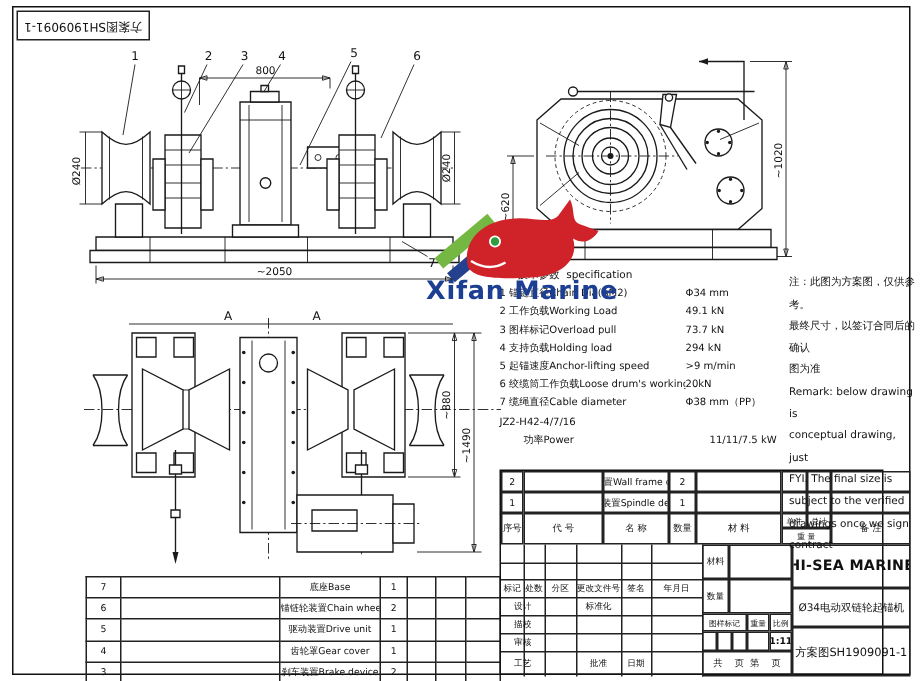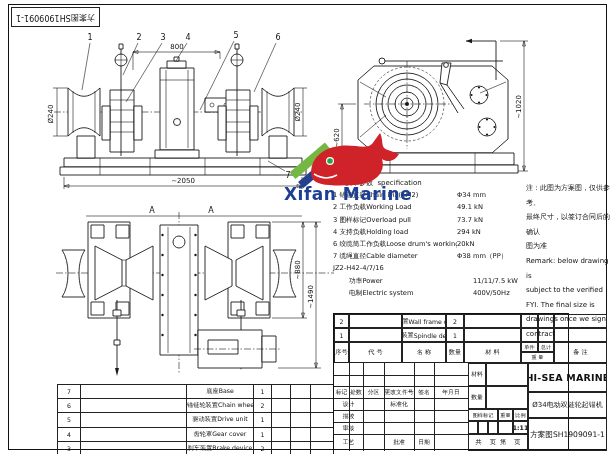--- a/index.html
+++ b/index.html
@@ -33,21 +33,21 @@
   #remark .cnl{font-weight:normal;}
   
   #logotext{left:284px;top:184px;font-size:17px;font-weight:800;color:#1c3f94;letter-spacing:0.5px;z-index:6;}
   #whale{z-index:6;}
   #spec,#remark{z-index:2;}
   
   table.bom{position:absolute;border-collapse:collapse;table-layout:fixed;}
   table.bom td{border:1px solid #222;font-size:6.2px;text-align:center;padding:0;
                overflow:hidden;white-space:nowrap;height:13.2px;}
   
-  #rt{left:333px;top:313px;width:236px;height:137px;border:1.2px solid #111;}
+  #rt{left:333px;top:313px;width:256px;height:137px;border:1.2px solid #111;}
   .rc{position:absolute;box-sizing:border-box;border:1px solid #222;font-size:6.2px;
       display:flex;align-items:center;justify-content:center;overflow:hidden;white-space:nowrap;}
   .vl{position:absolute;width:1px;background:#222;}
   .hl{position:absolute;height:1px;background:#222;}
   .lbl{position:absolute;font-size:5.8px;display:flex;align-items:center;justify-content:center;
        white-space:nowrap;overflow:hidden;}
   #company{font-size:9.5px;font-weight:600;letter-spacing:0.2px;}
   #product{font-size:7px;}
   #dno{font-size:7.6px;}
 </style>
@@ -302,47 +302,48 @@
       </div>
     <div class="sr">
         <span class="sl"><span>3</span> <span>图样标记</span><span>Overload pull</span></span>
         <span class="sv">73.7 kN</span>
       </div>
     <div class="sr">
         <span class="sl"><span>4</span> <span>支持负载</span><span>Holding load</span></span>
         <span class="sv">294 kN</span>
       </div>
     <div class="sr">
+        <span class="sl"><span>5</span> <span>起锚速度</span><span>Anchor-lifting speed</span></span>
+        <span class="sv">&gt;9 m/min</span>
+      </div>
+    <div class="sr">
         <span class="sl"><span>6</span> <span>绞缆筒工作负载</span><span>Loose drum's working load</span></span>
         <span class="sv">20kN</span>
       </div>
     <div class="sr">
         <span class="sl"><span>7</span> <span>缆绳直径</span><span>Cable diameter</span></span>
         <span class="sv">Φ38 mm（PP）</span>
       </div>
     <div class="sr">
         <span class="sv">JZ2-H42-4/7/16</span>
       </div>
     <div class="sr">
         <span class="sl ind"><span>功率</span><span>Power</span></span>
         <span class="sv">11/11/7.5 kW</span>
-      </div>
-    <div class="sr">
-        <span class="sl ind"><span>电制</span><span>Electric system</span></span>
-        <span class="sv">400V/50Hz</span>
       </div>
   </div>
 
   <div class="abs" id="remark">
     <div class="cnl">注：此图为方案图，仅供参考。</div>
     <div class="cnl">最终尺寸，以签订合同后的确认</div>
     <div class="cnl">图为准</div>
     <div>Remark: below drawing is</div>
+    <div>conceptual drawing, just</div>
+    <div>FYI. The final size is</div>
     <div>subject to the verified</div>
-    <div>FYI. The final size is</div>
     <div>drawings once we sign</div>
     <div>contract</div>
   </div>
 
   <svg id="whale" style="left:296px;top:128px;" width="118" height="64" viewBox="0 0 118 64">
     <g transform="rotate(-40 18 42)">
       <rect x="-2" y="28" width="46" height="9" fill="#74b843"></rect>
       <rect x="-2" y="41" width="42" height="8" fill="#23418f"></rect>
     </g>
     <path d="M16,50 C12,34 24,20 44,18 C58,16 70,22 76,16 L84,5 C88,13 84,20 92,22 L103,26 C99,33 92,35 86,31 C90,44 80,56 58,57 C38,58 20,58 16,50 Z" fill="#cf2229"></path>

